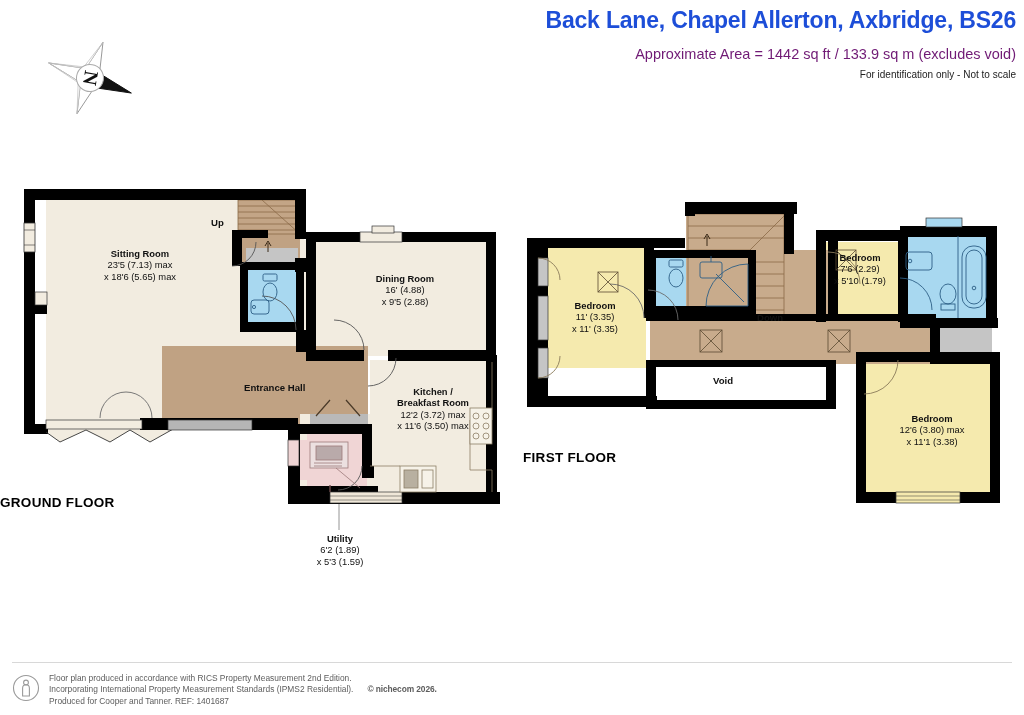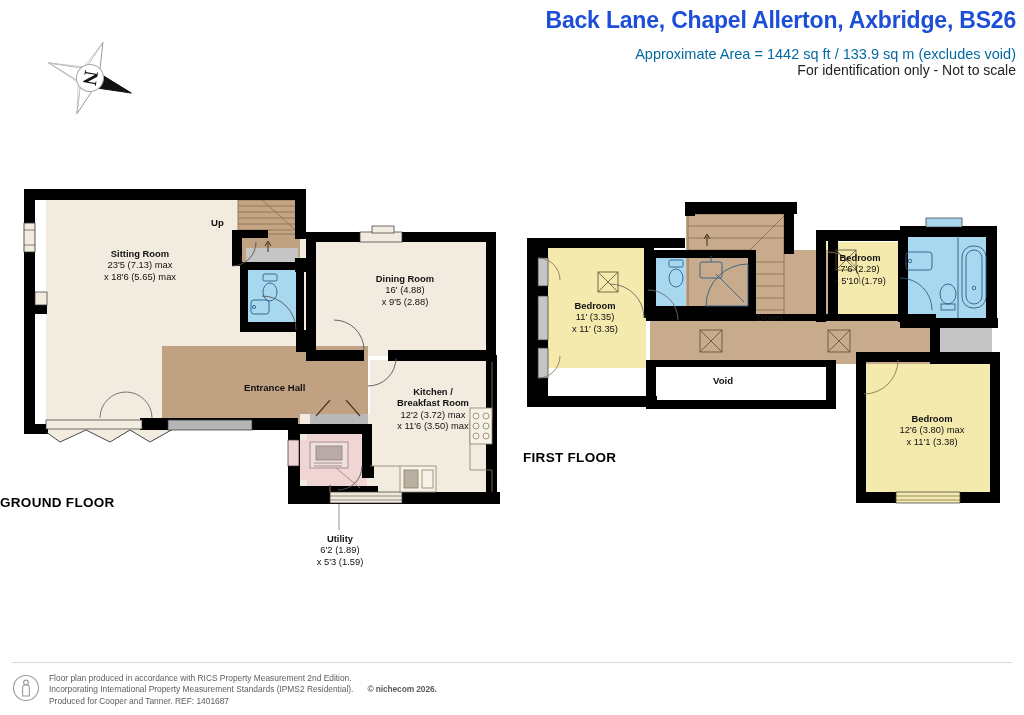--- a/index.html
+++ b/index.html
@@ -29,25 +29,25 @@
   #title {
     font-size: 23px;
     font-weight: bold;
     letter-spacing: -0.2px;
     margin-top: 7px;
     color: #1d4ed8;
   }
   #subtitle {
     font-size: 14.5px;
     margin-top: 12px;
-    color: #0369a1;
+    color: #701a75;
   }
   #disclaimer {
-    font-size: 14px;
-    margin-top: 0;
+    font-size: 10px;
+    margin-top: 7px;
     color: #222;
   }
 
   
   #compass {
     position: absolute;
     left: 40px;
     top: 38px;
     width: 104px;
     height: 80px;

